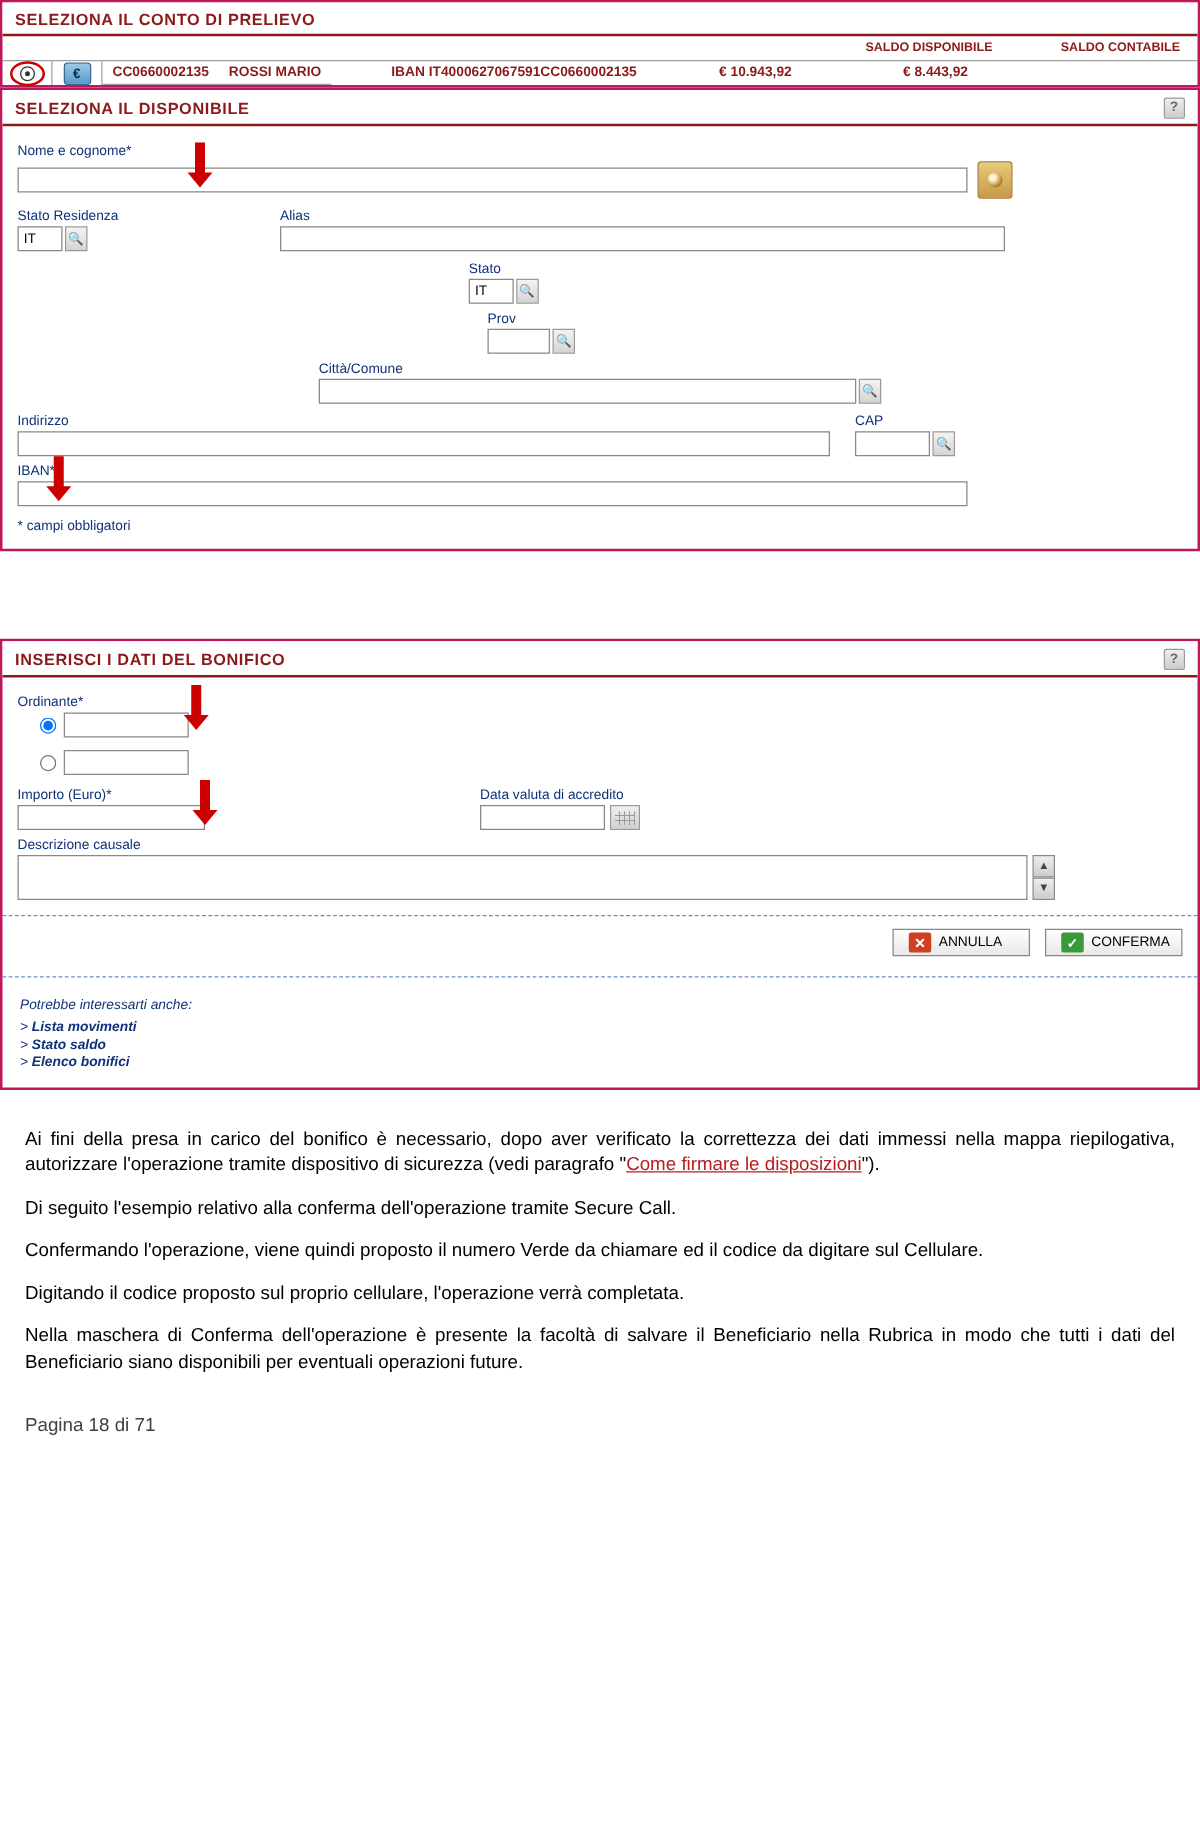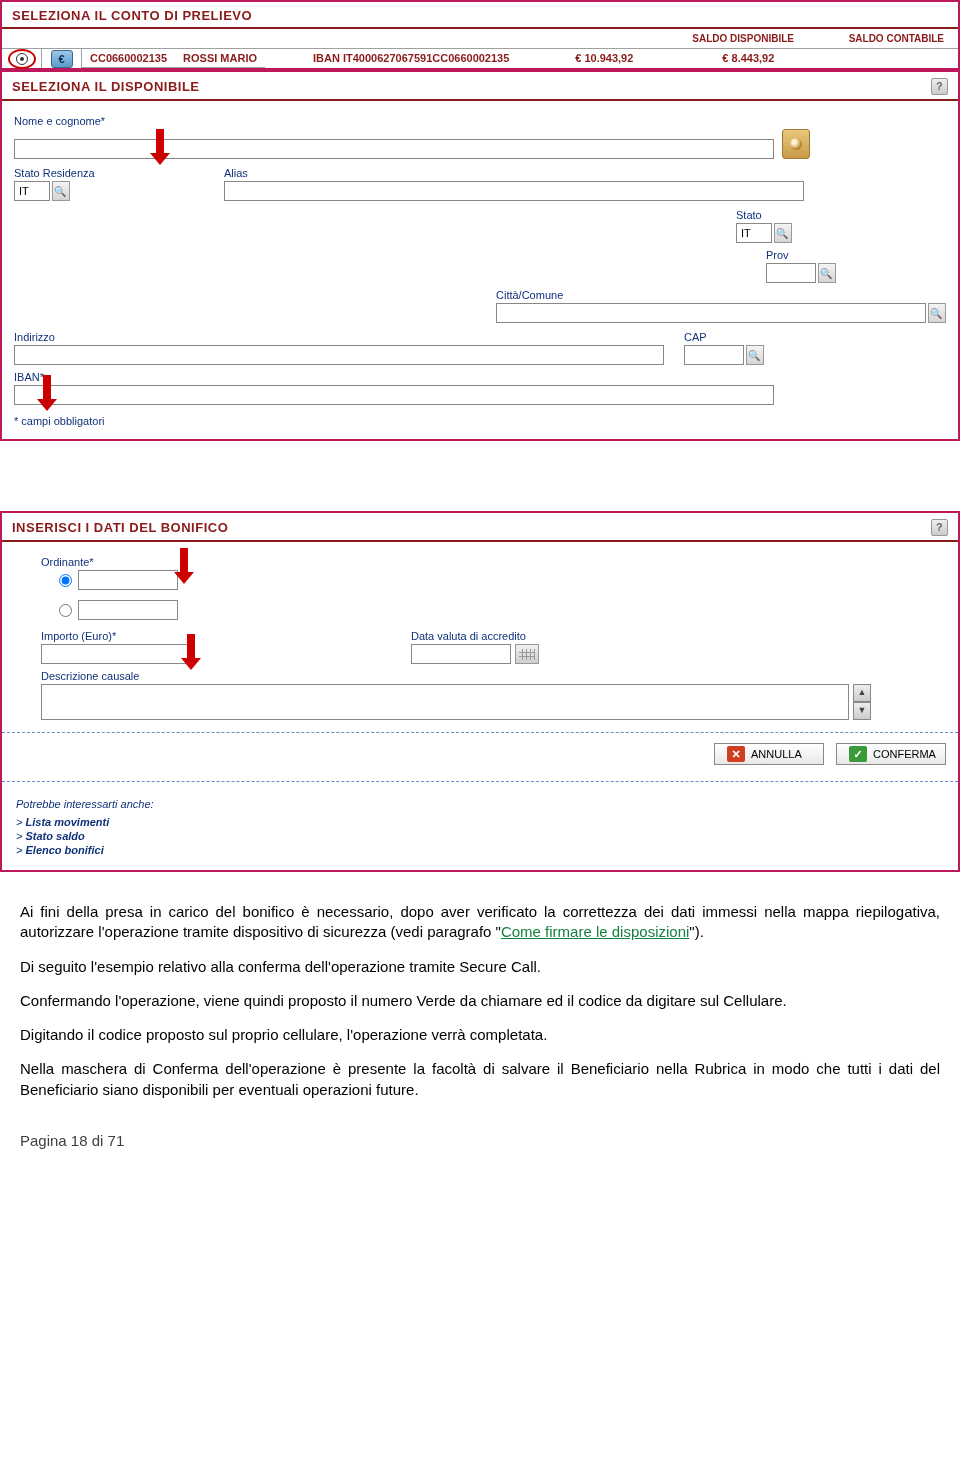--- a/index.html
+++ b/index.html
@@ -113,21 +113,21 @@
   .acct-line.last {
     border-bottom: none;
     display: flex;
   }
   .iban-text { flex: 1; margin-left: 40px; }
   .bal-avail { width: 160px; text-align: right; padding-right: 36px; }
   .bal-cont  { width: 115px; text-align: right; padding-right: 10px; }
 
   .form-body { padding: 8px 12px 12px 12px; color: #10327a; }
   .form-body label { font-size: 11px; color: #10327a; display: block; margin: 6px 0 2px 0; }
-  .row { display: flex; gap: 0; align-items: flex-end; }
+  .row { display: flex; gap: 0; align-items: center; }
   .field { display: flex; flex-direction: column; }
   input[type=text] {
     border: 1px solid #888;
     height: 20px;
     padding: 1px 4px;
     font-size: 11px;
   }
   textarea {
     border: 1px solid #888;
     padding: 2px 4px;
@@ -240,21 +240,21 @@
   .links-box .lnk::before { content: '> '; color: #10327a; font-weight: normal; }
 
   .doc-text {
     padding: 30px 20px 10px 20px;
     font-family: Arial, Helvetica, sans-serif;
     font-size: 15px;
     color: #000;
     line-height: 1.35;
   }
   .doc-text p { margin: 0 0 14px 0; text-align: justify; }
-  .doc-text a { color: #15803d; text-decoration: underline; }
+  .doc-text a { color: #b91c1c; text-decoration: underline; }
   .page-footer {
     text-align: left;
     padding: 8px 20px 14px 20px;
     color: #404040;
     font-size: 15px;
   }
 </style>
 </head>
 <body>
 
@@ -366,21 +366,21 @@
   </div>
 </div>
 
 <div class="gap"></div>
 
 <div class="panel">
   <div class="panel-header">
     <span>INSERISCI I DATI DEL BONIFICO</span>
     <span class="help-icon">?</span>
   </div>
-  <div class="form-body" style="padding-bottom:4px;margin-left:27px;">
+  <div class="form-body" style="padding-bottom:4px;">
 
     <label>Ordinante*</label>
     <div class="row" style="align-items:center; position:relative;">
       <input type="radio" name="ord" checked="" class="radio-real" style="">
       <input type="text" style="width: 100px;">
       <span style="position:relative; width:0;">
         <span class="arrow-down" style="left:6px; position:absolute; top:-2px;"></span>
       </span>
     </div>
     <div class="row" style="align-items:center; margin-top:10px;">

